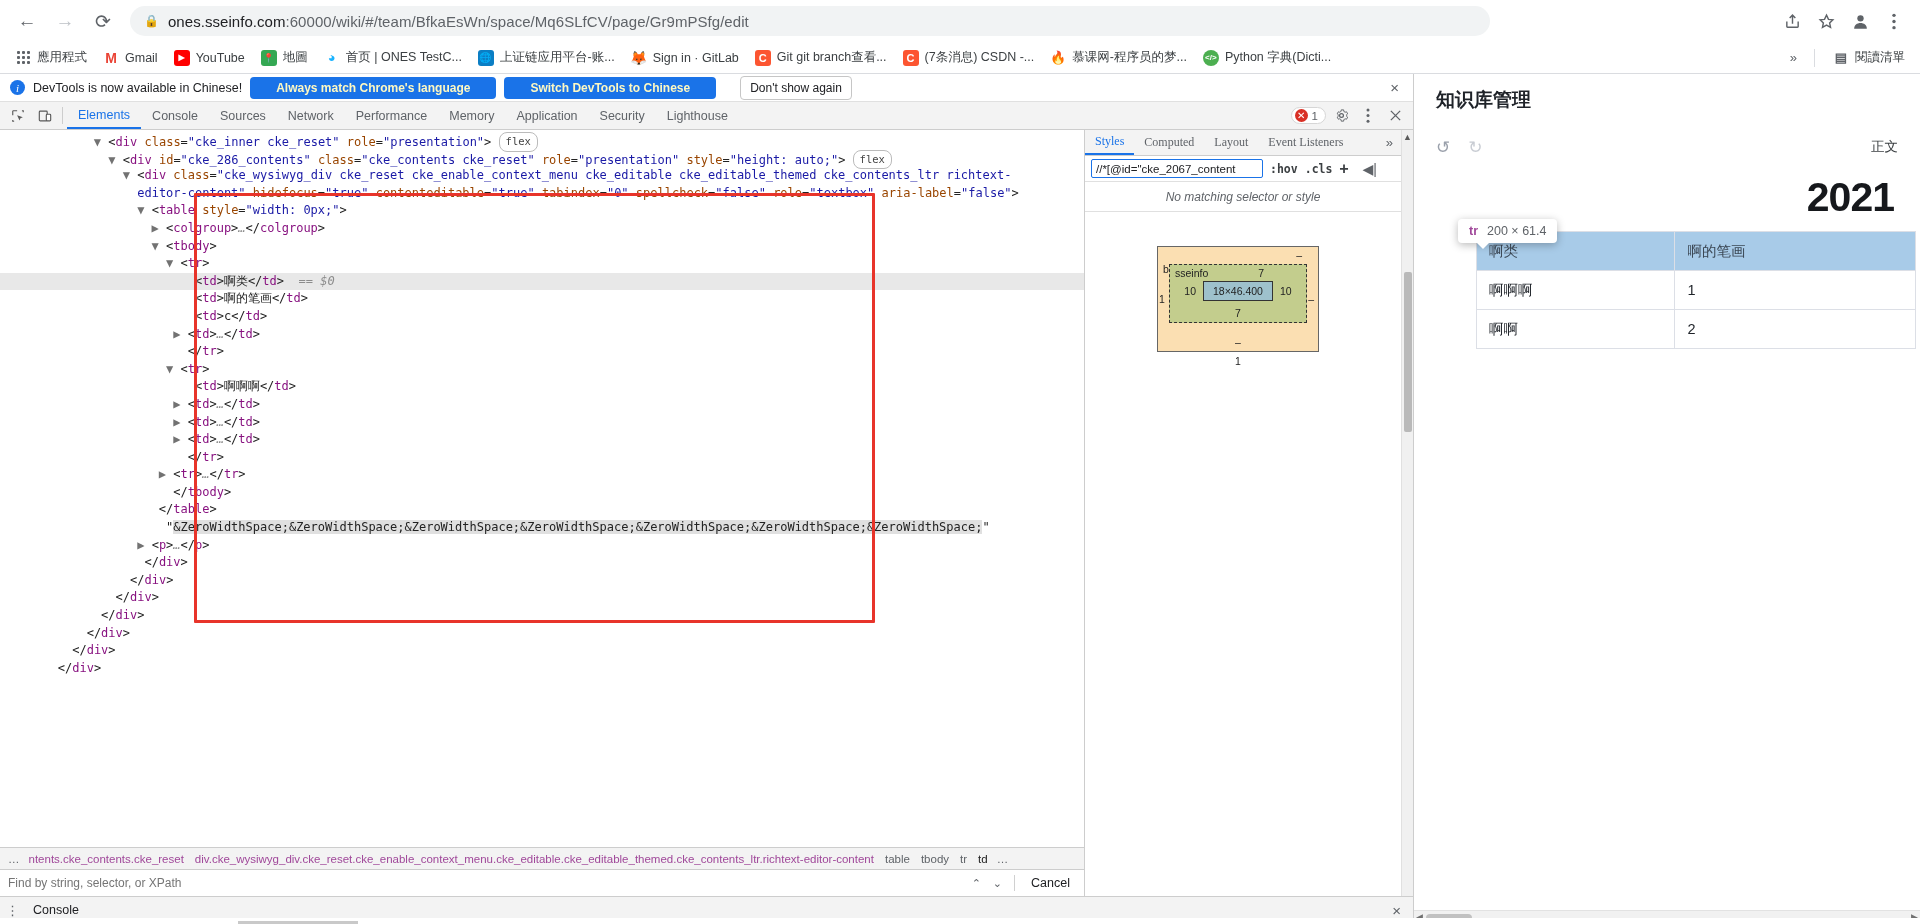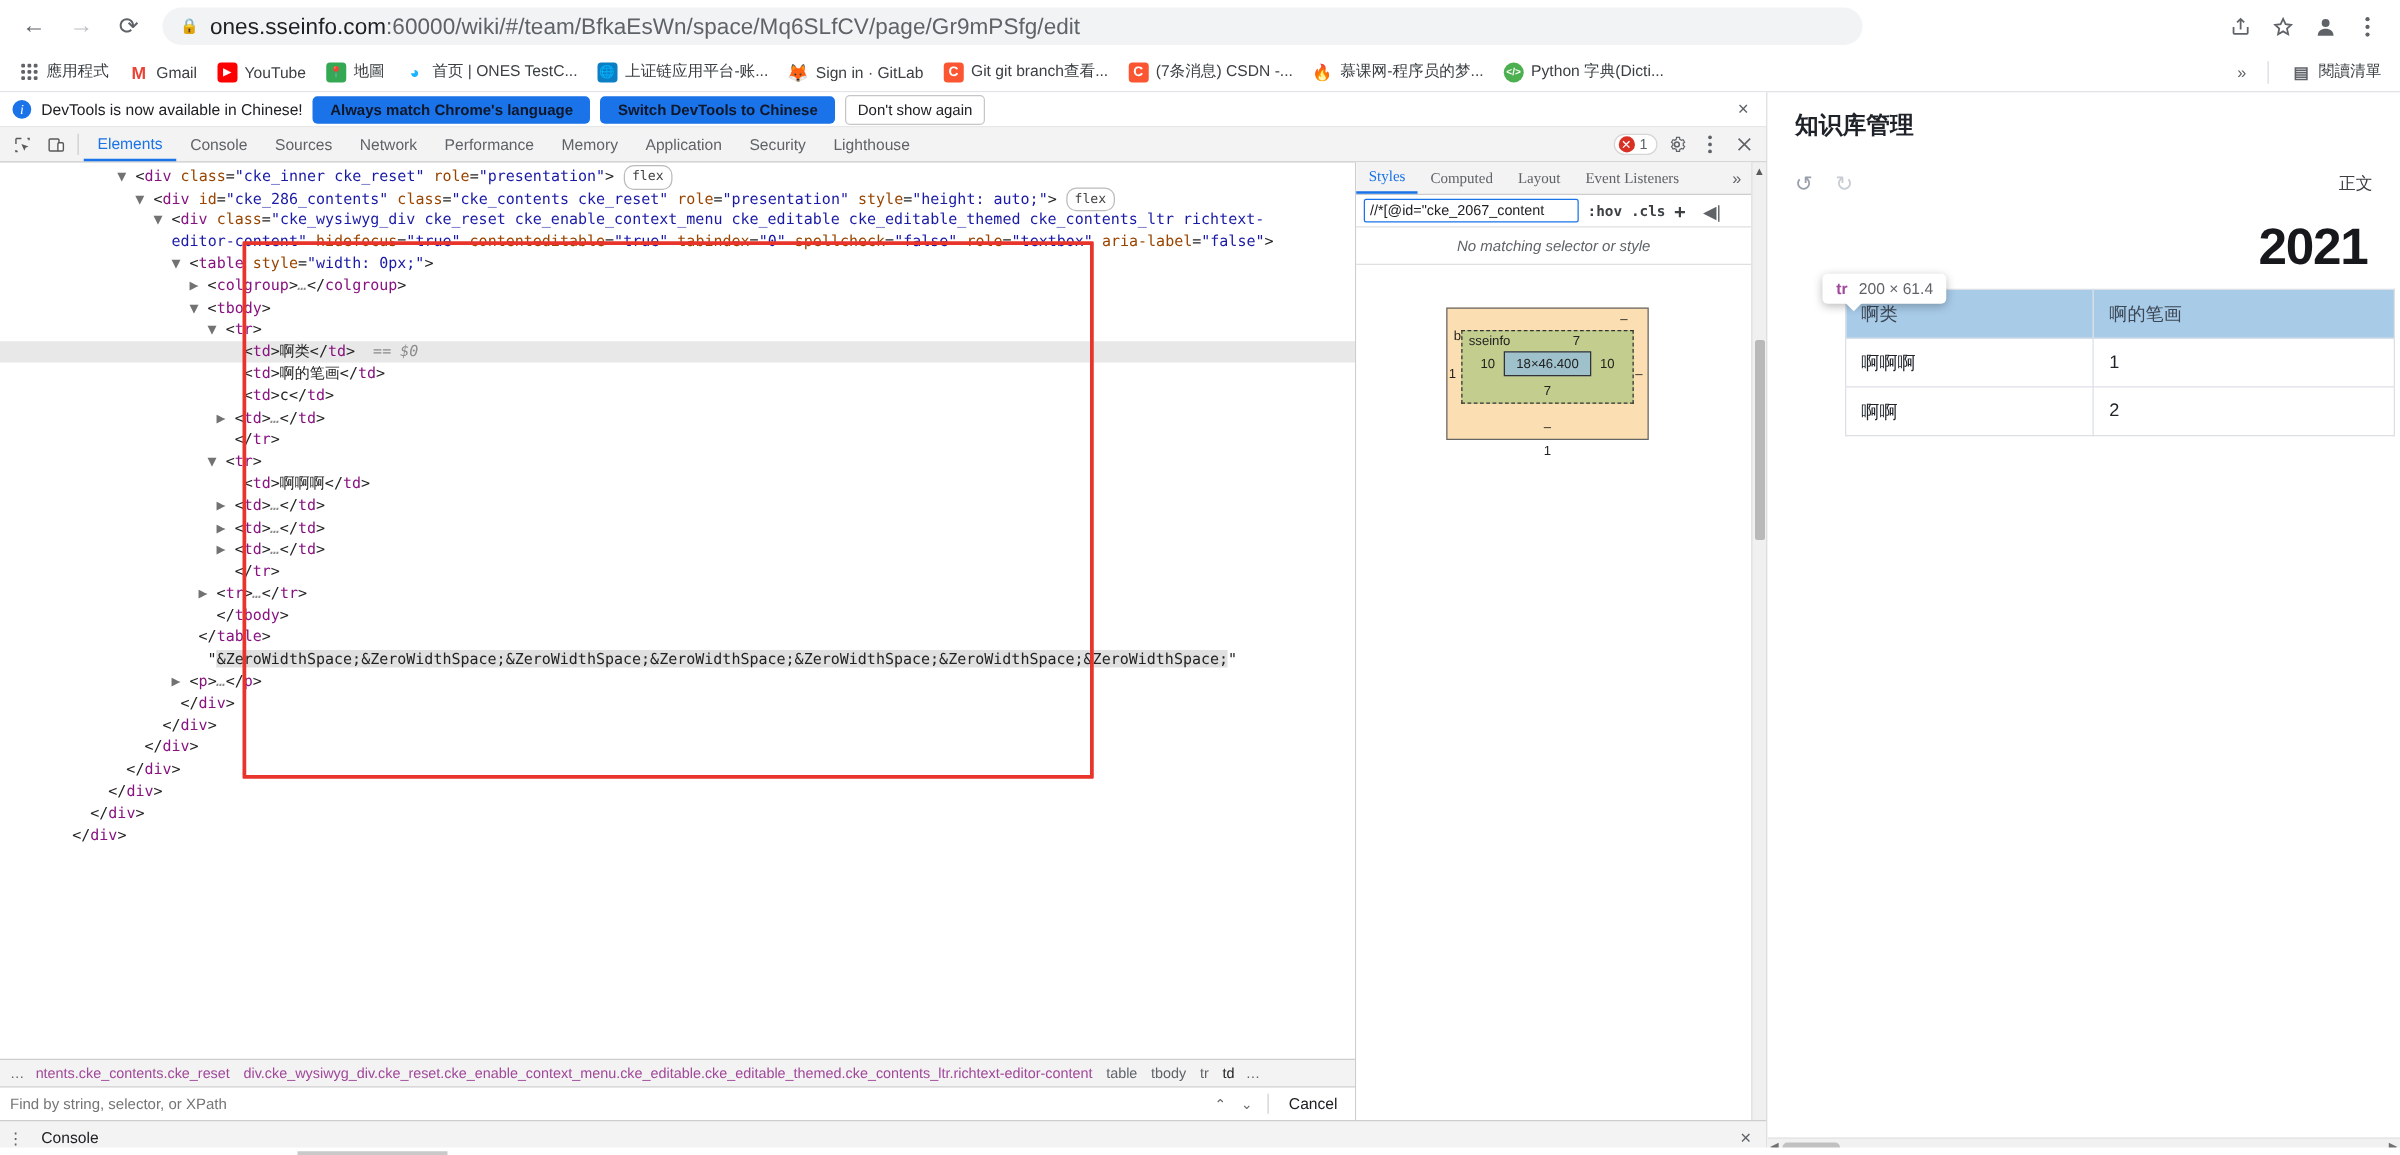--- a/index.html
+++ b/index.html
@@ -26,21 +26,21 @@
   }
   .nav-btn.disabled { color:#bdc1c6; }
   .omnibox {
     flex:1 1 auto; height:30px; margin-left:6px; margin-right:6px;
     background:#f1f3f4; border-radius:16px;
     display:flex; align-items:center; padding:0 14px; gap:9px;
     max-width:1360px;
   }
   .omnibox .lock { font-size:12px; color:#3c4043; }
   .omnibox .url {
-    font-size:18px; color:#202124; white-space:nowrap; overflow:hidden;
+    font-size:15px; color:#202124; white-space:nowrap; overflow:hidden;
     letter-spacing:0.05px;
   }
   .omnibox .url .dim { color:#5f6368; }
   .tb-icons { display:flex; align-items:center; gap:2px; margin-left:auto; }
   .tb-icon {
     width:32px; height:32px; display:flex; align-items:center; justify-content:center;
     color:#5f6368; font-size:16px; cursor:pointer; border-radius:50%;
   }
 
   
@@ -80,28 +80,29 @@
     height:28px; display:flex; align-items:center; gap:8px;
     padding:0 10px; border-bottom:1px solid #e0e0e0;
     font-size:12.5px; color:#202124; background:#fff;
   }
   .info-dot {
     width:15px; height:15px; border-radius:50%; background:#1a73e8; color:#fff;
     font-size:11px; display:flex; align-items:center; justify-content:center;
     font-style:italic; font-family:"Liberation Serif", serif; flex:0 0 15px;
   }
   .btn-blue {
-    background:#1a73e8; color:#0f172a; border:none; border-radius:4px;
-    font-size:12px; font-weight:bold; padding:4px 14px; cursor:pointer;
+    background:#1a73e8; color:#fef9c3; border:none; border-radius:4px;
+    font-size:12px; font-weight:bold; padding:4px 26px; cursor:pointer;
     font-family:"Liberation Sans", sans-serif;
   }
   .btn-plain {
     background:#fff; color:#202124; border:1px solid #c6c6c6; border-radius:4px;
     font-size:12px; padding:4px 9px; cursor:pointer;
     font-family:"Liberation Sans", sans-serif;
+    margin-left:16px;
   }
   .banner-x { margin-left:auto; color:#5f6368; font-size:15px; cursor:pointer; padding:0 4px;}
 
   .dt-tabs {
     height:28px; display:flex; align-items:stretch;
     border-bottom:1px solid #cdcdcd; background:#f3f3f3; padding-left:4px;
   }
   .dt-tool { width:27px; display:flex; align-items:center; justify-content:center; cursor:pointer; color:#5a5a5a;}
   .dt-vsep { width:1px; background:#cdcdcd; margin:5px 4px; }
   .dt-tab {

